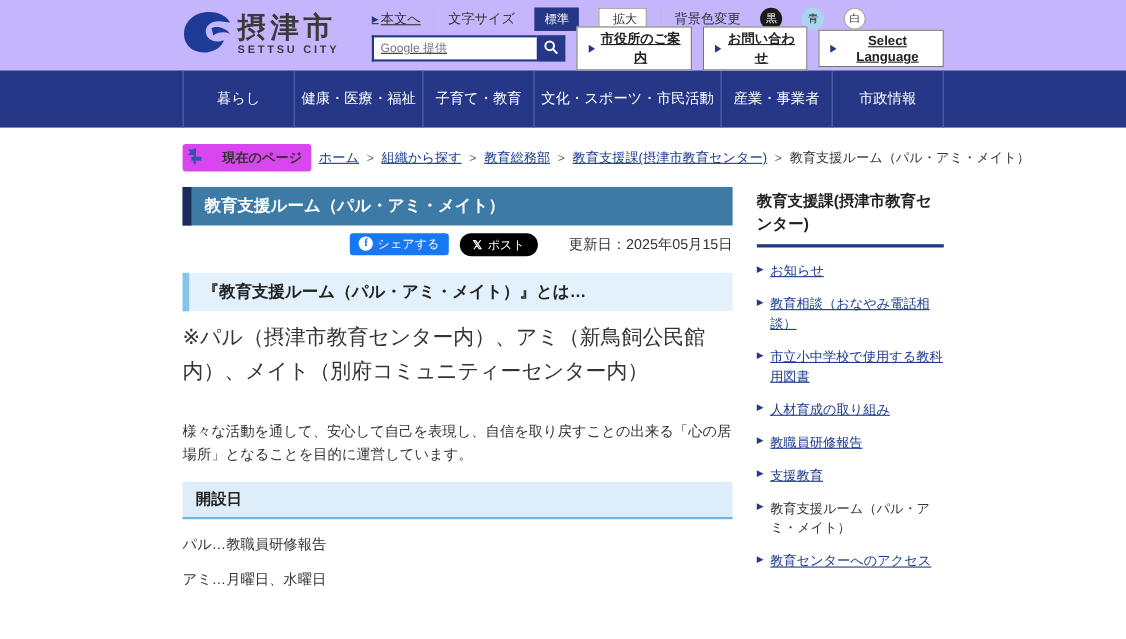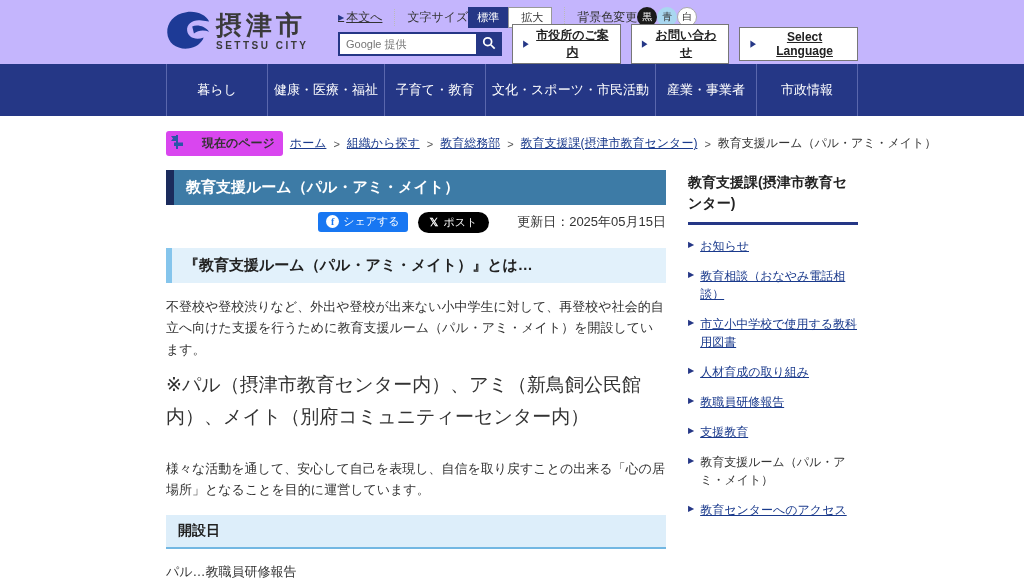--- a/index.html
+++ b/index.html
@@ -11,32 +11,32 @@
   
   .header { height:64px; background:#c4b5fd; }
   .header-inner { display:flex; padding-top:6px; }
   .logo { display:flex; align-items:center; gap:6px; width:172px; flex:none; cursor:pointer; }
   .logo-kanji { font-size:26px; font-weight:bold; color:#3a3a3a; letter-spacing:4px; line-height:1; }
   .logo-romaji { font-size:10px; font-weight:bold; color:#3a3a3a; letter-spacing:2.5px; margin-top:2px; }
   .header-right { flex:1; display:flex; flex-direction:column; gap:3px; }
   .util-row { display:flex; align-items:center; font-size:12px; height:22px; }
   .skip-link { color:#333; text-decoration:underline; cursor:pointer; display:flex; align-items:center; gap:2px; padding-right:12px; border-right:1px dotted #bbb; }
   .tri { color:#253786; font-size:8px; }
-  .util-group { display:flex; align-items:center; gap:0; padding:0 12px; }
+  .util-group { display:flex; align-items:center; gap:18px; padding:0 12px; }
   .util-group.dotted { border-right:1px dotted #bbb; }
   .fs-btn { font-size:11px; padding:2px 8px; cursor:pointer; }
   .fs-standard { background:#253786; color:#fff; border:1px solid #253786; }
   .fs-large { background:#fff; color:#333; border:1px solid #999;padding-left:12px; }
   .bg-circle { width:20px; height:20px; border-radius:50%; font-size:10px; display:flex; align-items:center; justify-content:center; cursor:pointer; }
   .bg-black { background:#1a1a1a; color:#fff; }
   .bg-blue { background:#a9d7f0; color:#333; }
   .bg-white { background:#fff; color:#333; border:1px solid #aaa; }
   .search-row { display:flex; align-items:center; gap:10px; height:26px; }
   .search-box { display:flex; height:24px; }
-  .search-input { width:138px; height:24px; border:2px solid #253786; border-right:none; font-size:11px; padding:0 6px; color:#333; outline:none; }
+  .search-input { width:150px; height:24px; border:2px solid #253786; border-right:none; font-size:11px; padding:0 6px; color:#333; outline:none;text-decoration:underline; }
   .search-btn { width:26px; height:24px; background:#253786; border:none; display:flex; align-items:center; justify-content:center; cursor:pointer; }
   .hdr-btn { display:flex; align-items:center; gap:4px; border:1px solid #777; padding:2px 9px; font-size:12px; font-weight:bold; cursor:pointer; background:#fff; }
   .hdr-btn span.lbl { text-decoration:underline; color:#222; }
 
   
   .gnav { background:#253786; height:52px; }
   .gnav ul { list-style:none; display:flex; width:692px; margin:0 auto; height:100%; }
   .gnav li { flex:1; display:flex; align-items:center; justify-content:center; color:#fff; font-size:13px; border-left:1px solid #5a67ad; cursor:pointer; white-space:nowrap; padding:0 6px; }
   .gnav li:last-child { border-right:1px solid #5a67ad; }
 
@@ -185,21 +185,20 @@
           <span>シェアする</span>
         </button>
         <button class="x-btn">
           <span class="x-icon">𝕏</span>
           <span>ポスト</span>
         </button>
         <span class="updated">更新日：2025年05月15日</span>
       </div>
 
       <h2 class="sec-h1">『教育支援ルーム（パル・アミ・メイト）』とは…</h2>
-      <p class="para">不登校や登校渋りなど、外出や登校が出来ない小中学生に対して、再登校や社会的自立へ向けた支援を行うために教育支援ルーム（パル・アミ・メイト）を開設しています。</p>
       <p class="note">※パル（摂津市教育センター内）、アミ（新鳥飼公民館内）、メイト（別府コミュニティーセンター内）</p>
       <p class="para2">様々な活動を通して、安心して自己を表現し、自信を取り戻すことの出来る「心の居場所」となることを目的に運営しています。</p>
 
       <h2 class="sec-h2">開設日</h2>
       <p class="plain-line">パル…教職員研修報告</p>
       <p class="plain-line">アミ…月曜日、水曜日</p>
 
     </main>
 
     <aside class="sidebar">

